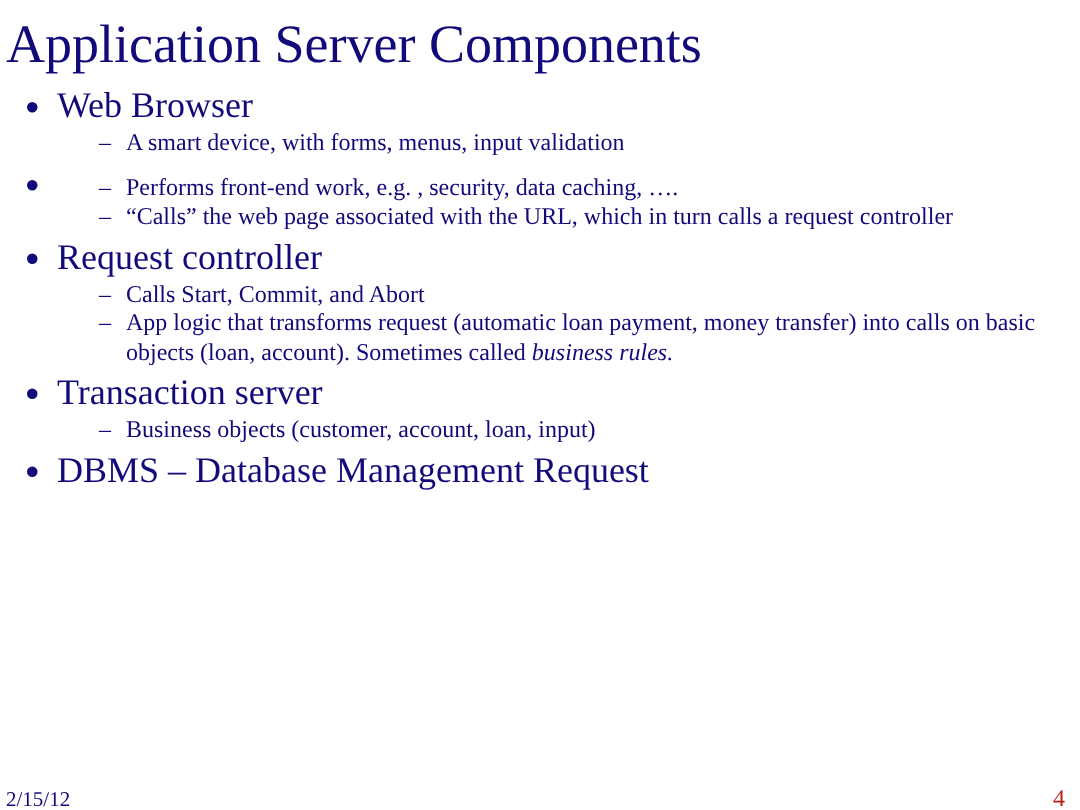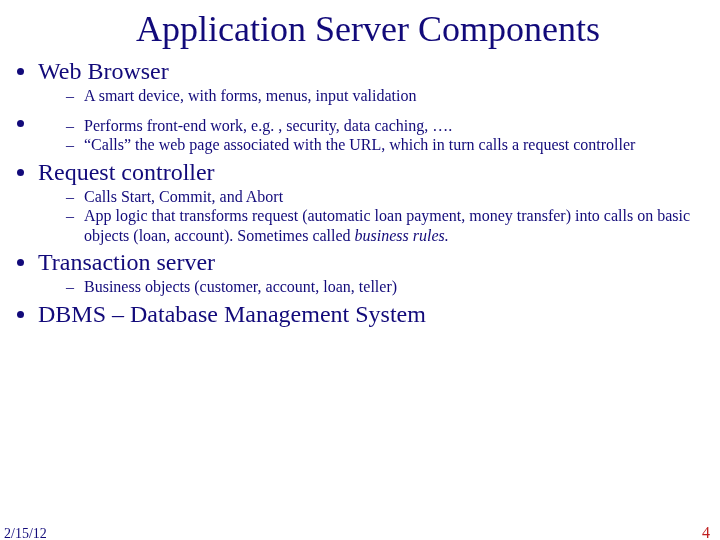--- a/index.html
+++ b/index.html
@@ -12,23 +12,22 @@
     color: #120a7a;
     overflow: hidden;
   }
   .slide {
     position: relative;
     width: 720px;
     height: 540px;
     box-sizing: border-box;
   }
   .title {
-    text-align: center;
     font-size: 36px;
-    margin: 8px 0 6px 16px;
+    margin: 8px 0 6px 4px;
     font-weight: normal;
   }
   ul.top {
     margin: 0 0 0 38px;
     padding: 0;
     list-style: disc;
   }
   ul.top > li {
     font-size: 24px;
     margin: 2px 0 0 0;
@@ -88,23 +87,23 @@
     <li>
       <span>Request controller</span>
       <ul class="sub">
         <li>Calls Start, Commit, and Abort</li>
         <li>App logic that transforms request (automatic loan payment, money transfer) into calls on basic objects (loan, account). Sometimes called <em class="bi">business rules.</em></li>
       </ul>
     </li>
     <li>
       <span>Transaction server</span>
       <ul class="sub">
-        <li>Business objects (customer, account, loan, teller)</li>
+        <li>Business objects (customer, account, loan, input)</li>
       </ul>
     </li>
     <li>
-      <span>DBMS – Database Management System</span>
+      <span>DBMS – Database Management Request</span>
     </li>
   </ul>
 
   <div class="footer-date">2/15/12</div>
   <div class="footer-page">4</div>
 </div>
 
 </body></html>

